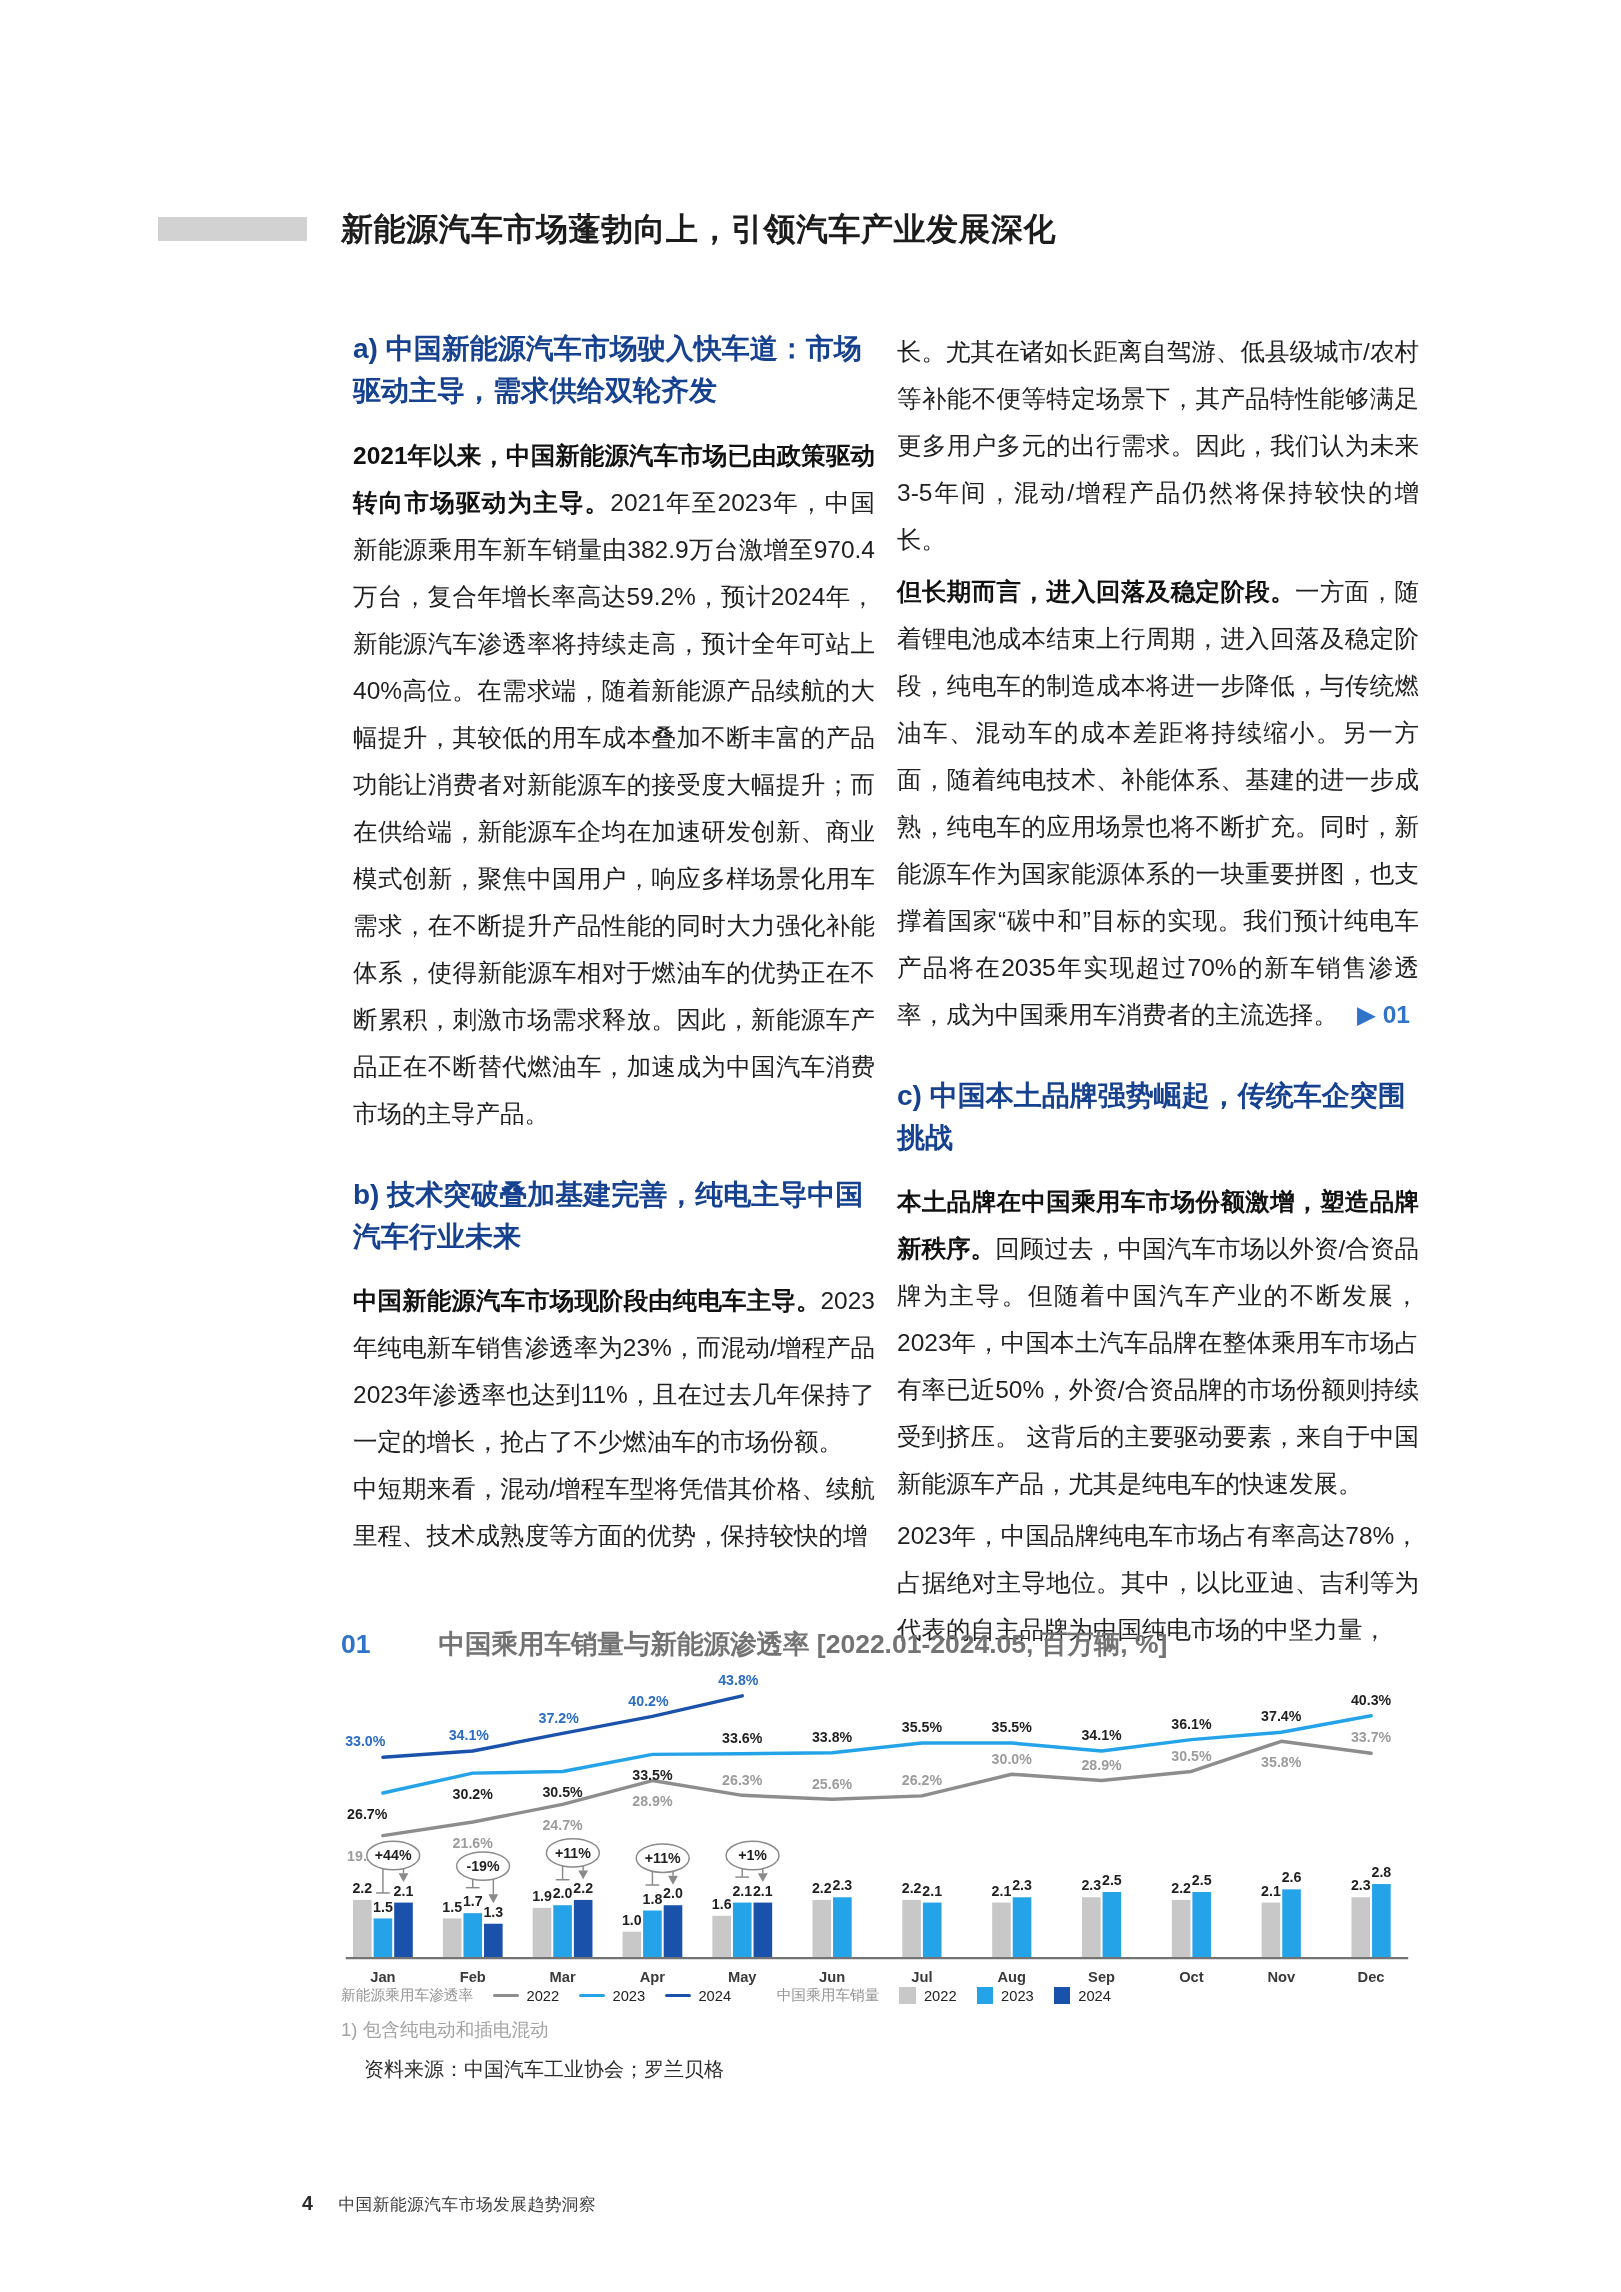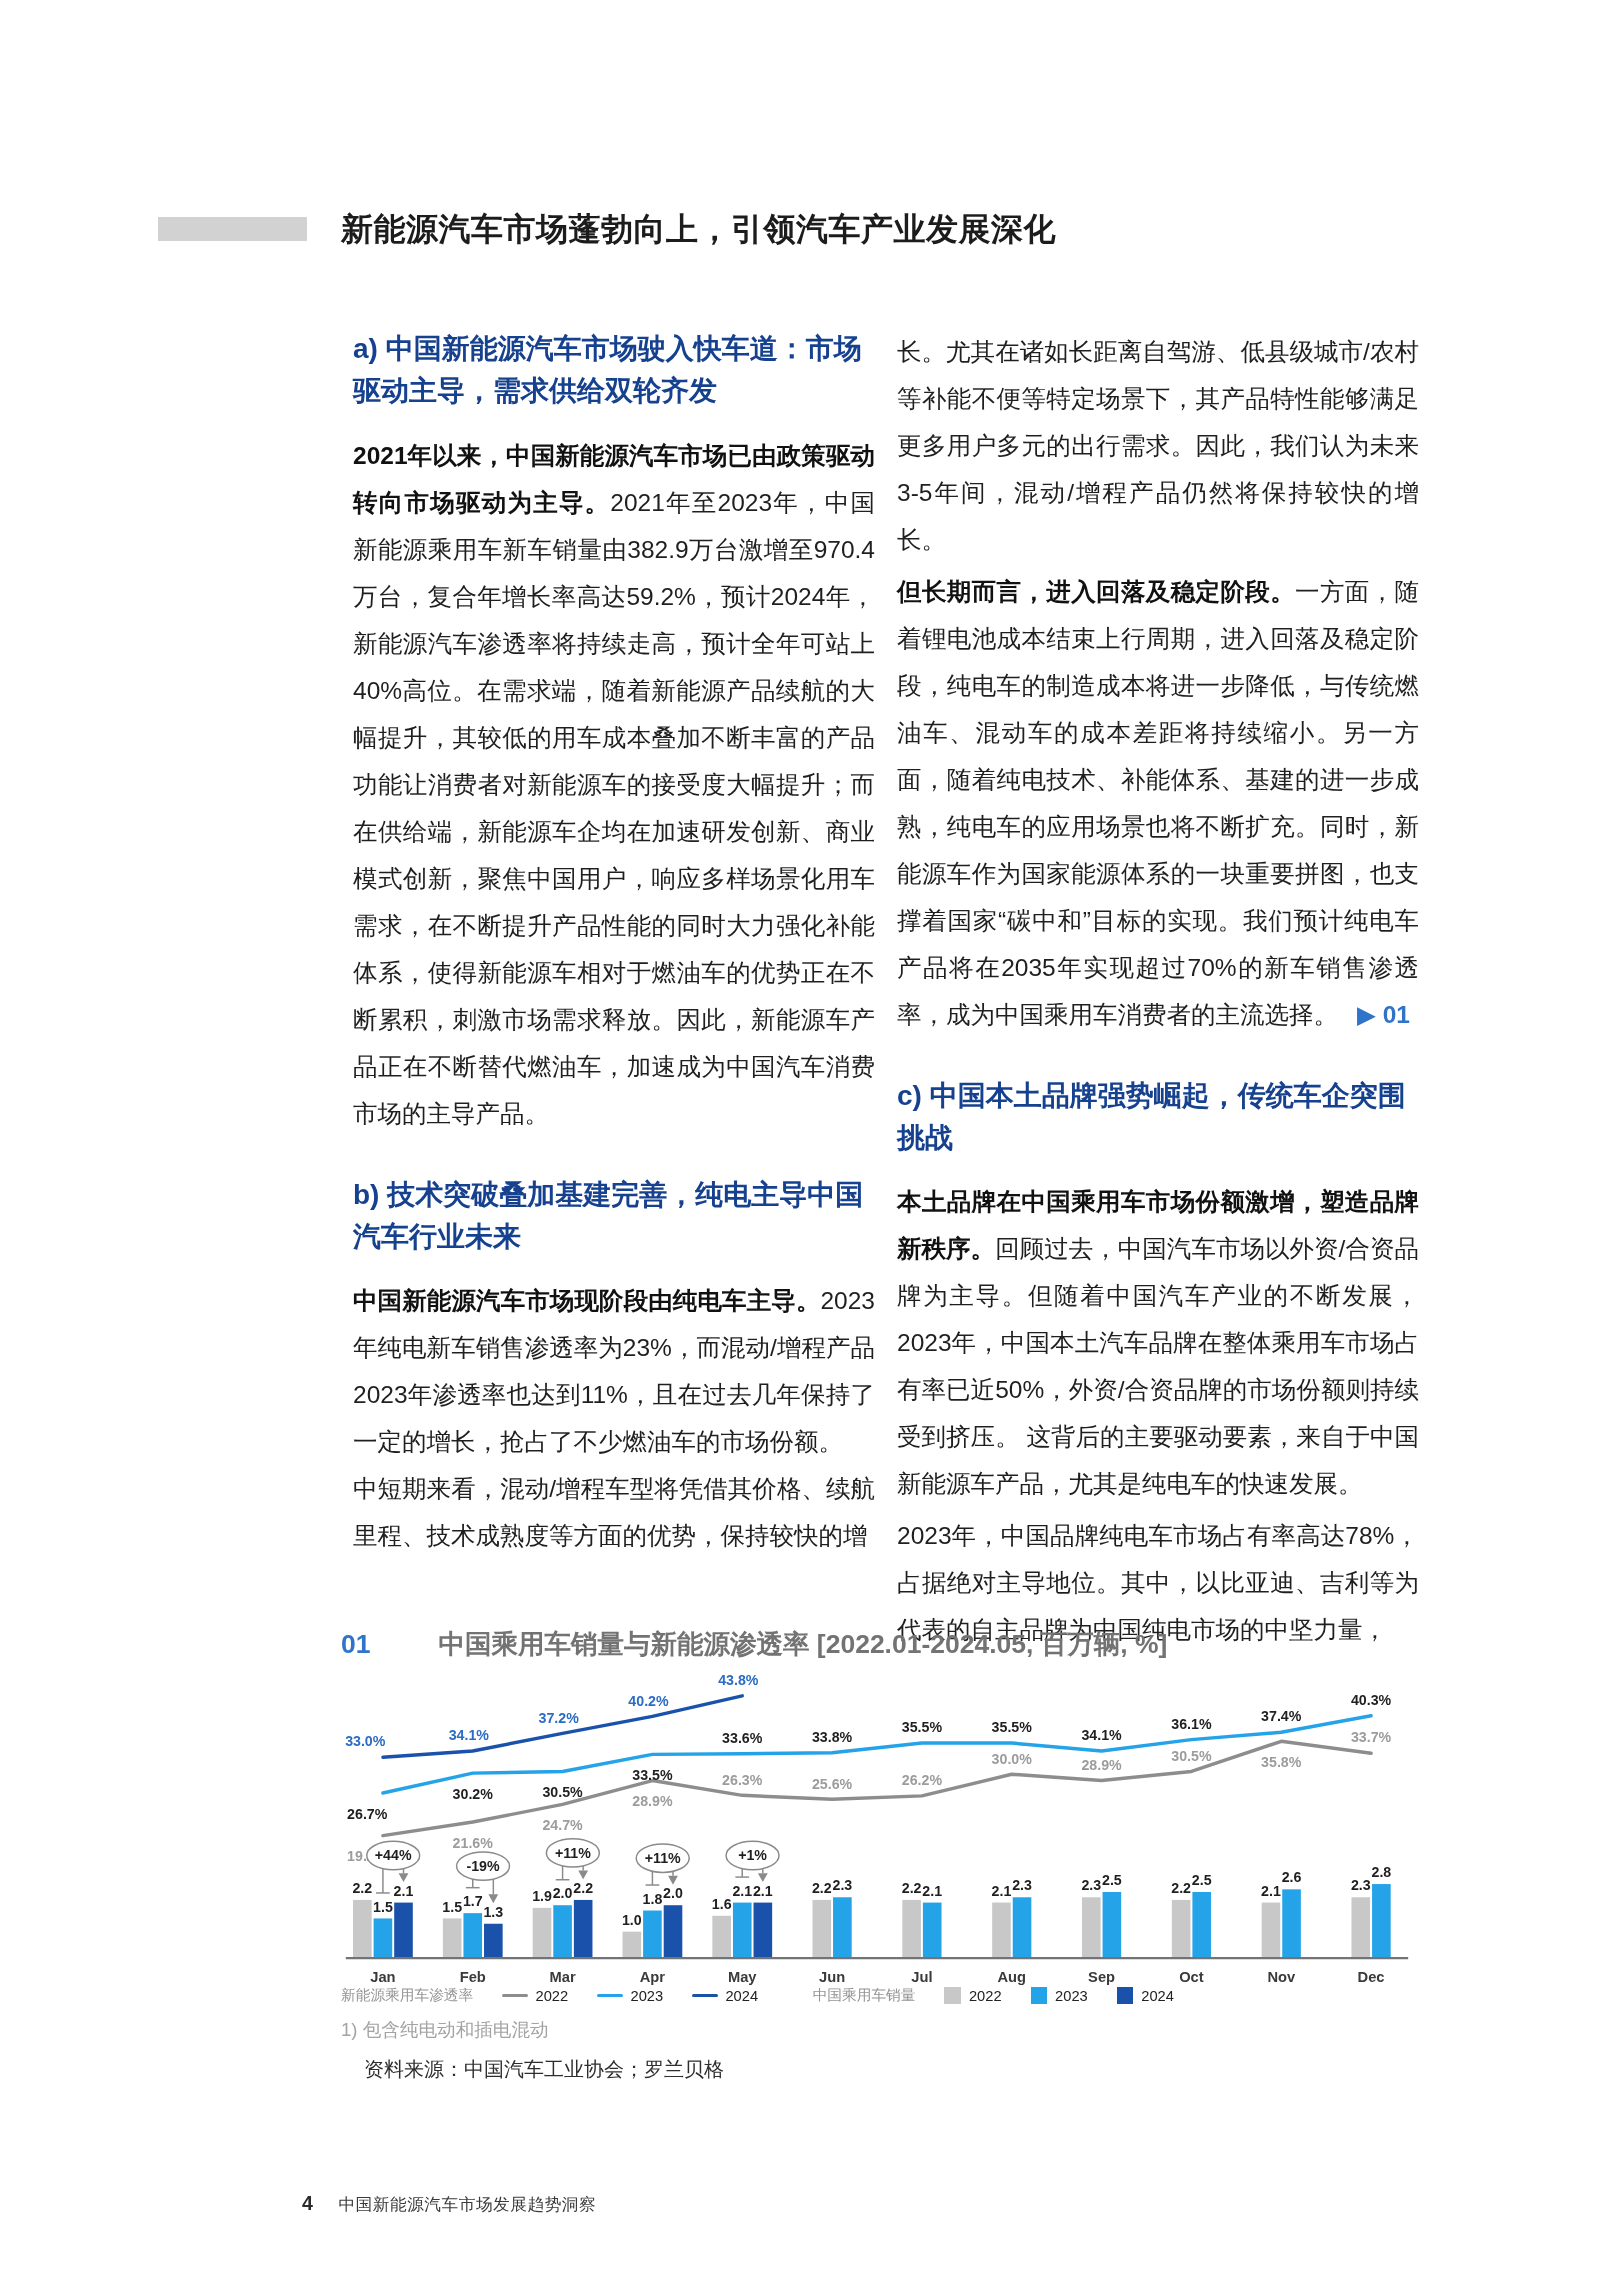--- a/index.html
+++ b/index.html
@@ -18,21 +18,21 @@
   .sec{color:var(--heading-blue);font-size:28px;line-height:42px;font-weight:700;margin:0 0 19.6px 0;text-align:left;}
   .sec.mt{margin-top:37px;}
   .col p{margin:0 0 4.9px 0;}
   .col p.np{margin:0;}
   .col b{font-weight:700;color:#111;}
   .ref{color:var(--ref-blue);font-weight:700;margin-left:19px;white-space:nowrap;}
   .chart-head{position:absolute;left:341px;top:1626px;display:flex;align-items:baseline;gap:68px;}
   .chart-no{color:var(--ref-blue);font-size:26.5px;font-weight:700;}
   .chart-title{font-size:26.5px;font-weight:700;color:#737373;}
   #chart-svg{position:absolute;left:338px;top:1666px;}
-  .legend{position:absolute;left:341px;top:1986px;display:flex;align-items:center;gap:29px;font-size:14.7px;color:#222;white-space:nowrap;}
+  .legend{position:absolute;left:341px;top:1986px;display:flex;align-items:center;gap:20px;font-size:14.7px;color:#222;white-space:nowrap;}
   .lg-label{color:#949494;}
   .lg-label.second{margin-left:25.5px;}
   .lg-item{display:inline-flex;align-items:center;gap:7.8px;}
   .sw-line{display:inline-block;width:25.5px;height:3.9px;border-radius:2px;}
   .sw-sq{display:inline-block;width:16.7px;height:16.7px;}
   .footnote{position:absolute;left:341px;top:2017px;font-size:18.6px;color:#a3a3a3;}
   .source{position:absolute;left:364px;top:2056px;font-size:20px;color:#2e2e2e;text-align:center;}
   .footer{position:absolute;left:302px;top:2192px;display:flex;align-items:baseline;gap:25.5px;}
   .pageno{font-size:19.6px;font-weight:700;color:#2b2b2b;}
   .foot-text{font-size:16.7px;color:#3a3a3a;letter-spacing:0.5px;}

